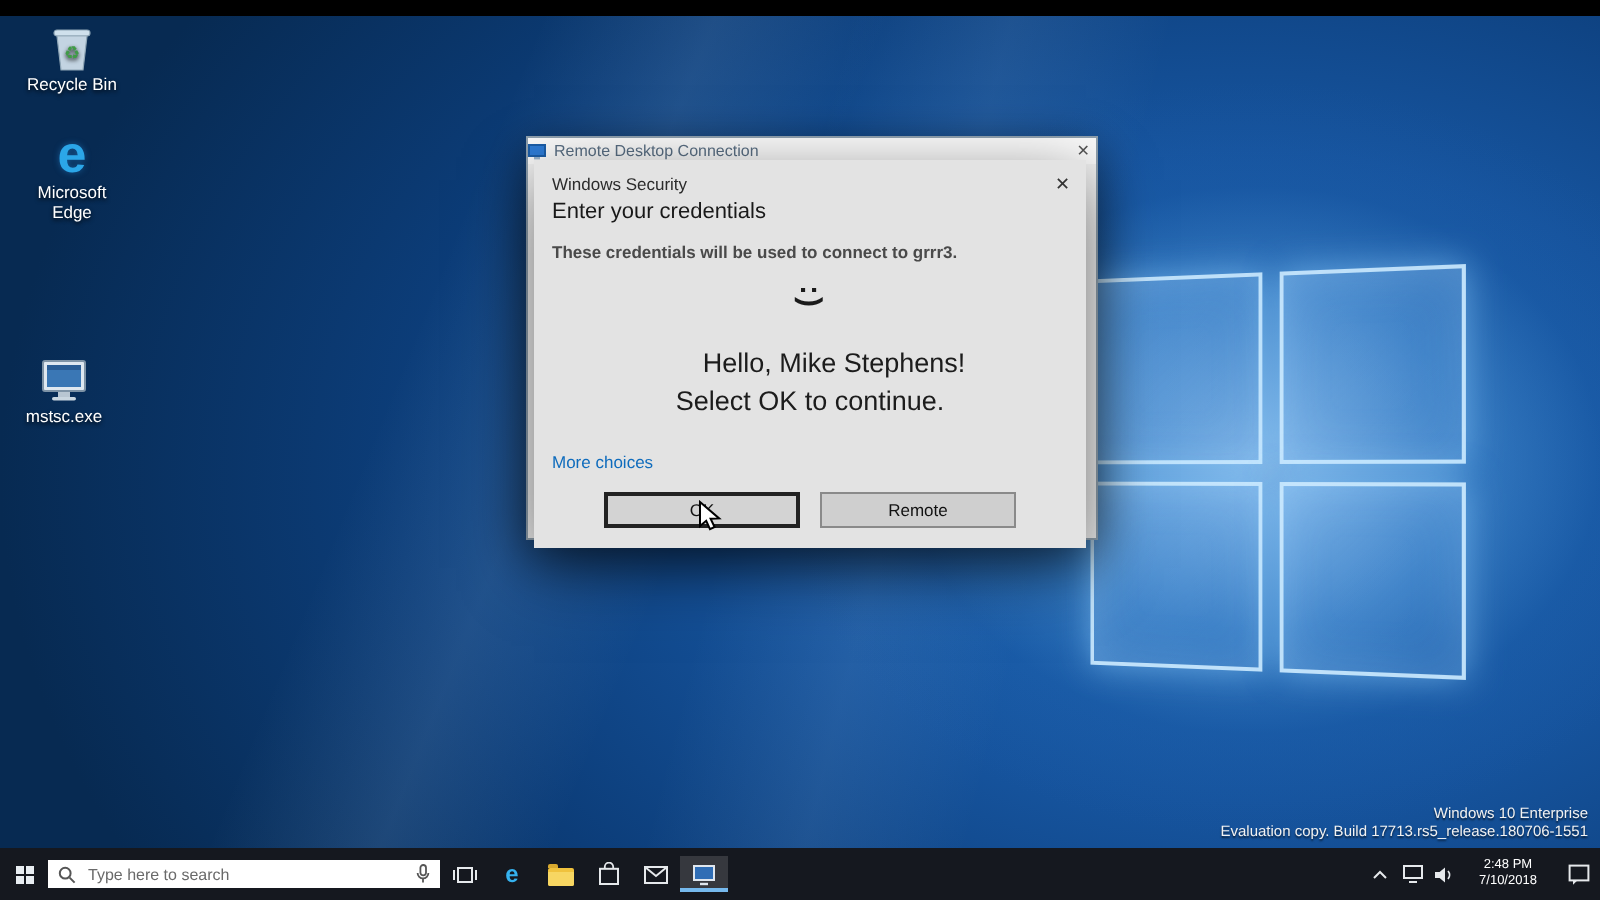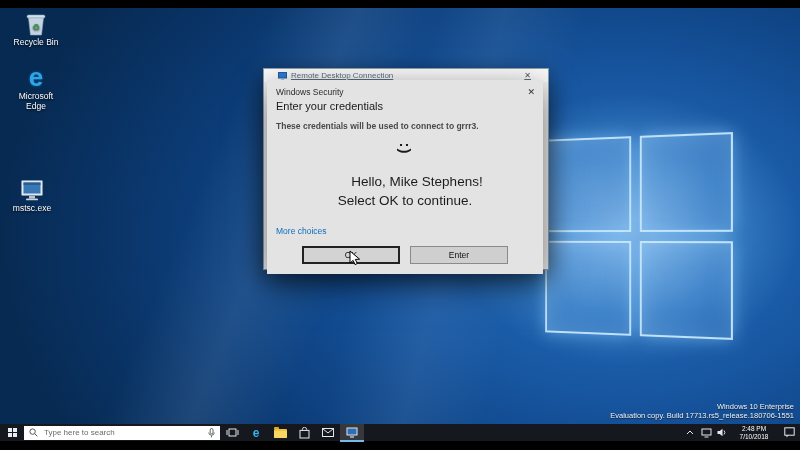--- a/index.html
+++ b/index.html
@@ -55,22 +55,22 @@
     position:absolute;right:6px;bottom:4px;text-align:right;color:#f2f2f2;
     font-size:7.5px;line-height:9px;text-shadow:0 1px 1px rgba(0,0,0,.65);
   }
 
   
   .rdp{
     position:absolute;left:263px;top:60px;width:284px;height:200px;
     background:#f2f2f2;border:1px solid #8fa0ae;box-shadow:0 6px 22px rgba(0,0,0,.45);
   }
   .rdp-titlebar{
-    height:13px;background:#fbfbfb;display:flex;align-items:center;padding:0 14px;gap:4px;
-    font-size:8px;color:#5a6f84;text-decoration:underline;
+    height:13px;background:#fbfbfb;display:flex;align-items:center;padding:0 0;gap:4px;
+    font-size:8px;color:#5a6f84;
   }
   .rdp-title{flex:1;white-space:nowrap;overflow:hidden;}
   .rdp-close{font-size:8px;color:#555;padding:0 3px;}
 
   
   .secdlg{
     position:absolute;left:267px;top:72px;width:276px;height:194px;
     background:#e3e3e3;box-shadow:0 10px 32px rgba(0,0,0,.55);
   }
   .secdlg .titlebar{
@@ -99,21 +99,21 @@
     background:#cfcfcf;border:1px solid #8a8a8a;display:flex;align-items:center;justify-content:center;
     font-family:inherit;
   }
   .secdlg .btn.ok{border:2px solid #222;background:#d3d3d3;}
 
   
   .cursor{position:absolute;left:349px;top:250px;z-index:99;pointer-events:none;}
 
   
   .taskbar{
-    position:absolute;left:0;top:424px;width:800px;height:17px;background:#15181f;
+    position:absolute;left:0;top:424px;width:800px;height:26px;background:#15181f;
     display:flex;align-items:center;z-index:10;
   }
   .tb-btn{height:18px;display:flex;align-items:center;justify-content:center;}
   .tb-start{width:24px;}
   .start-logo{width:9px;height:9px;display:grid;grid-template-columns:4px 4px;grid-template-rows:4px 4px;gap:1px;}
   .start-logo i{background:#e8edf2;display:block;}
   .tb-search{
     width:196px;height:14px;background:#fff;display:flex;align-items:center;gap:4px;
     padding:0 5px;box-sizing:border-box;
   }
@@ -205,21 +205,21 @@
     <div class="heading">Enter your credentials</div>
     <div class="desc">These credentials will be used to connect to grrr3.</div>
     <div class="smiley">
       <span>:)</span>
     </div>
     <div class="greeting">Hello, Mike Stephens!</div>
     <div class="instruction">Select OK to continue.</div>
     <div class="more">More choices</div>
     <div class="btnrow">
       <button class="btn ok">OK</button>
-      <button class="btn">Enter</button>
+      <button class="btn">Remote</button>
     </div>
   </div>
 </div>
 
 <div class="cursor">
   <svg width="12" height="16" viewBox="0 0 12 16">
     <path d="M1 1 L1 13 L4.1 10.4 L6 14.6 L8.3 13.5 L6.3 9.4 L10.6 9.2 Z" fill="#ffffff" stroke="#000" stroke-width="1"></path>
   </svg>
 </div>
 

